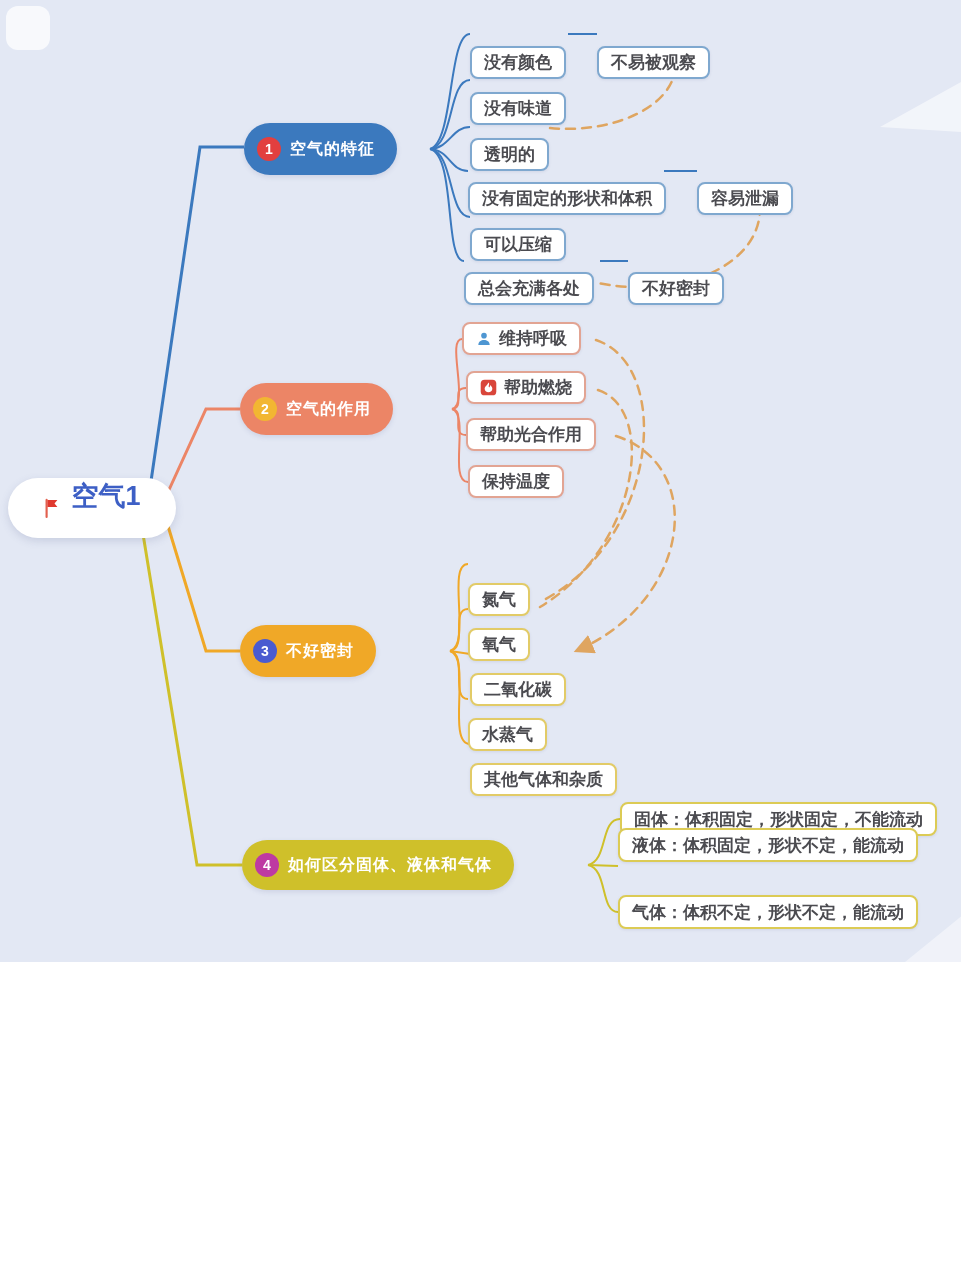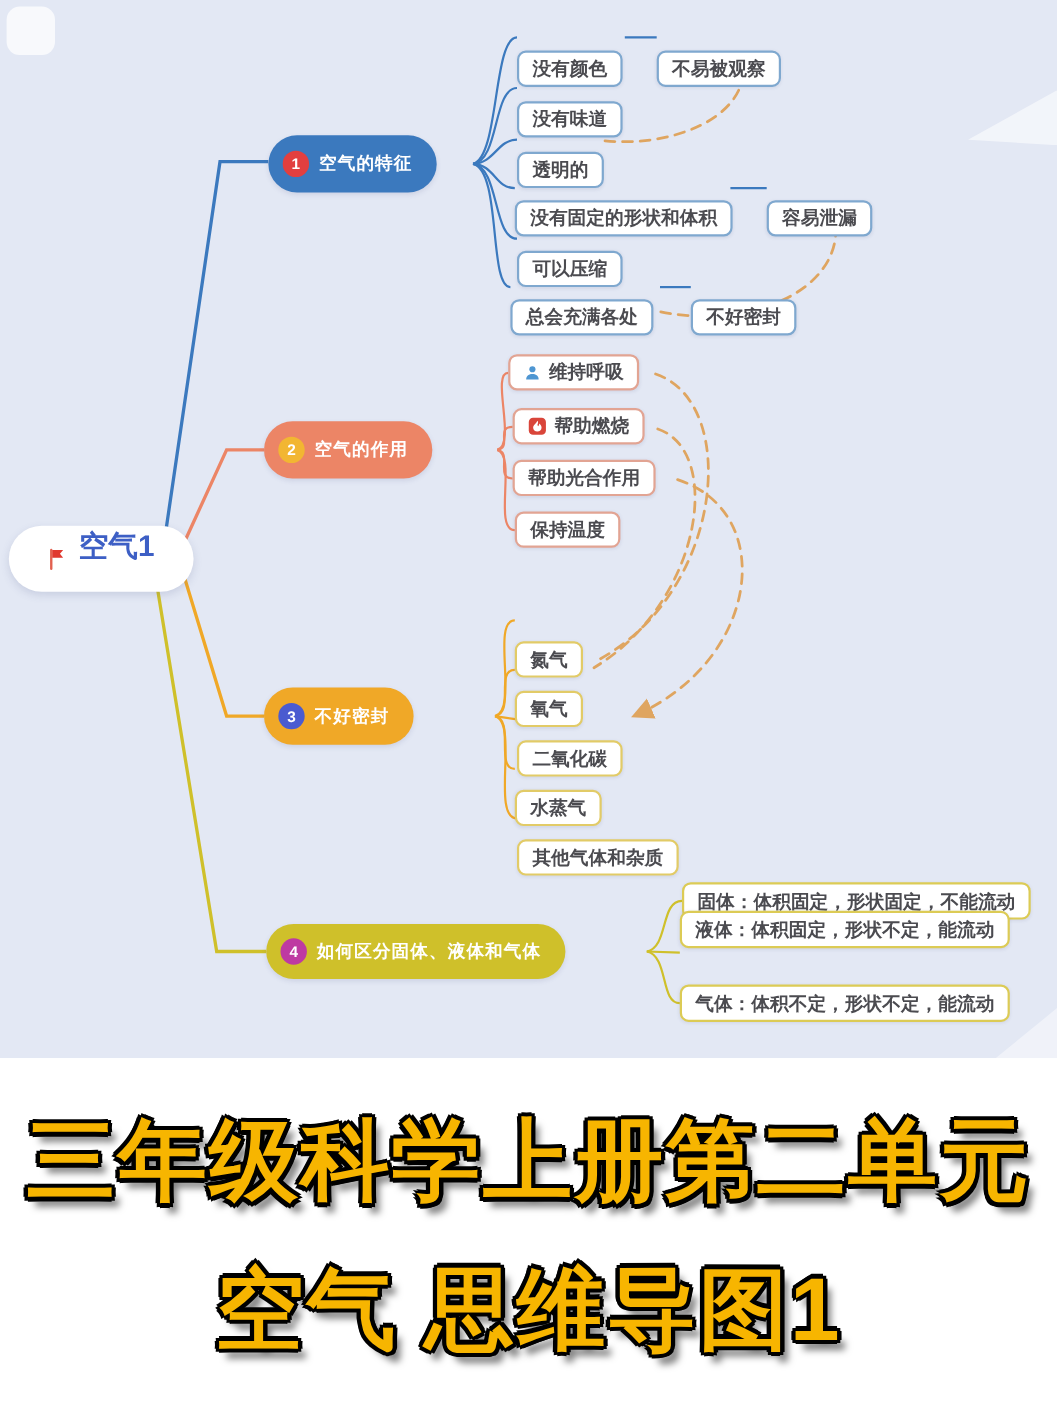--- a/index.html
+++ b/index.html
@@ -182,17 +182,13 @@
 
     <div class="main" style="left:242px;top:840px;height:50px;background:var(--branch4)">
       <span class="badge" style="background:var(--badge4)">4</span>
       <span class="main-label">如何区分固体、液体和气体</span>
     </div>
     <div class="child b4" style="left:620px;top:802px">固体：体积固定，形状固定，不能流动</div>
     <div class="child b4" style="left:618px;top:828px">液体：体积固定，形状不定，能流动</div>
     <div class="child b4" style="left:618px;top:895px">气体：体积不定，形状不定，能流动</div>
   </div>
 
-  <div class="caption">
-    <div class="caption-line">三年级科学上册第二单元</div>
-    <div class="caption-line">空气 思维导图1</div>
-  </div>
 </div>
 
 </body></html>

